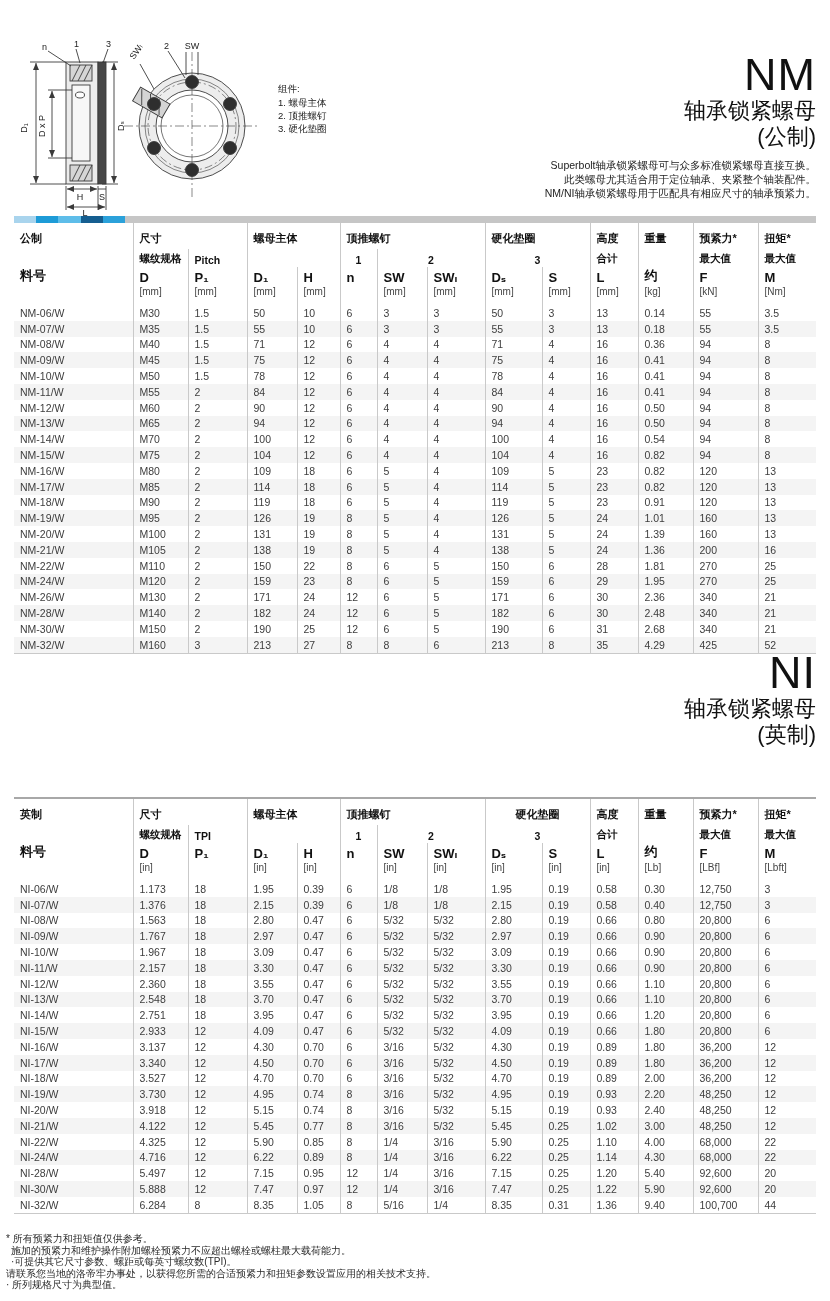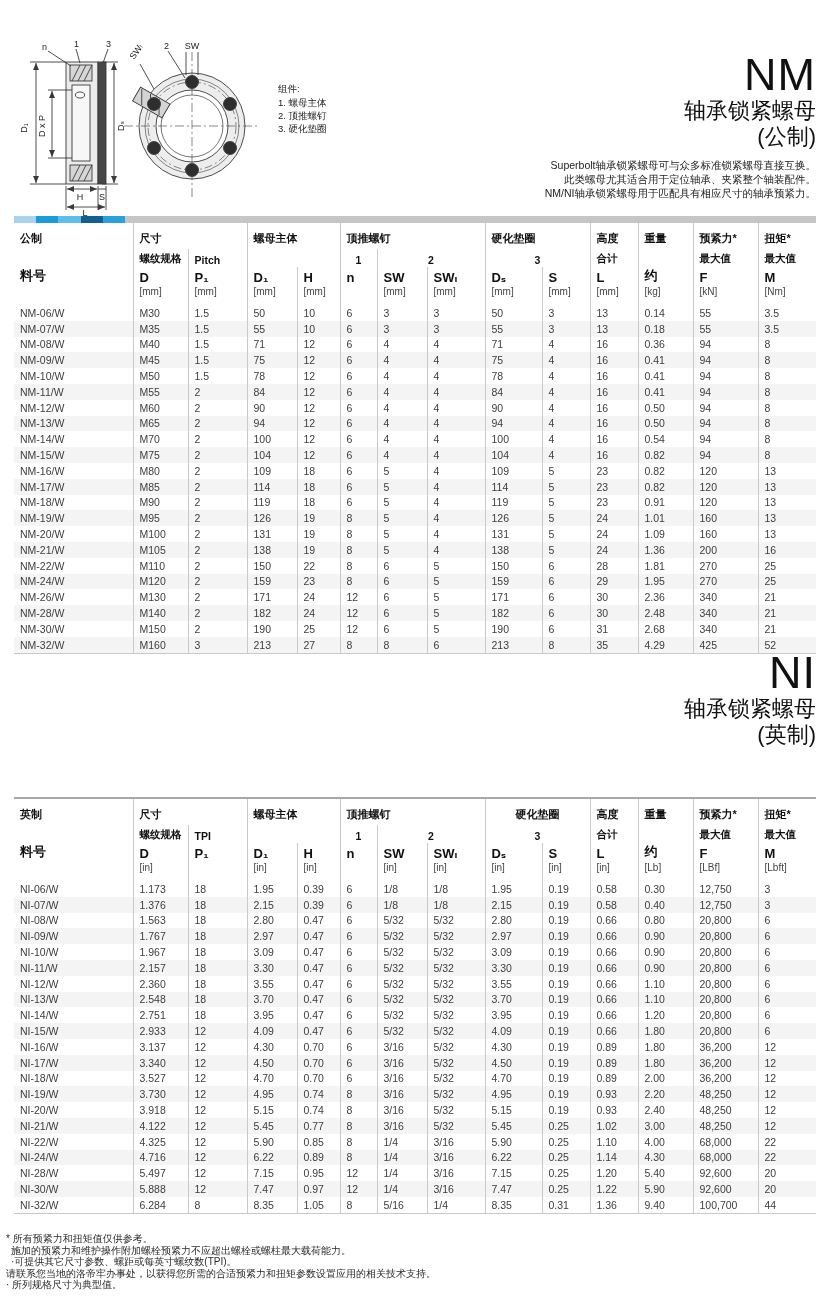--- a/index.html
+++ b/index.html
@@ -463,21 +463,21 @@
             <td>M100</td>
             <td>2</td>
             <td>131</td>
             <td>19</td>
             <td>8</td>
             <td>5</td>
             <td>4</td>
             <td>131</td>
             <td>5</td>
             <td>24</td>
-            <td>1.09</td>
+            <td>1.39</td>
             <td>160</td>
             <td>13</td>
           </tr>
           <tr>
             <td>NM-21/W</td>
             <td>M105</td>
             <td>2</td>
             <td>138</td>
             <td>19</td>
             <td>8</td>

